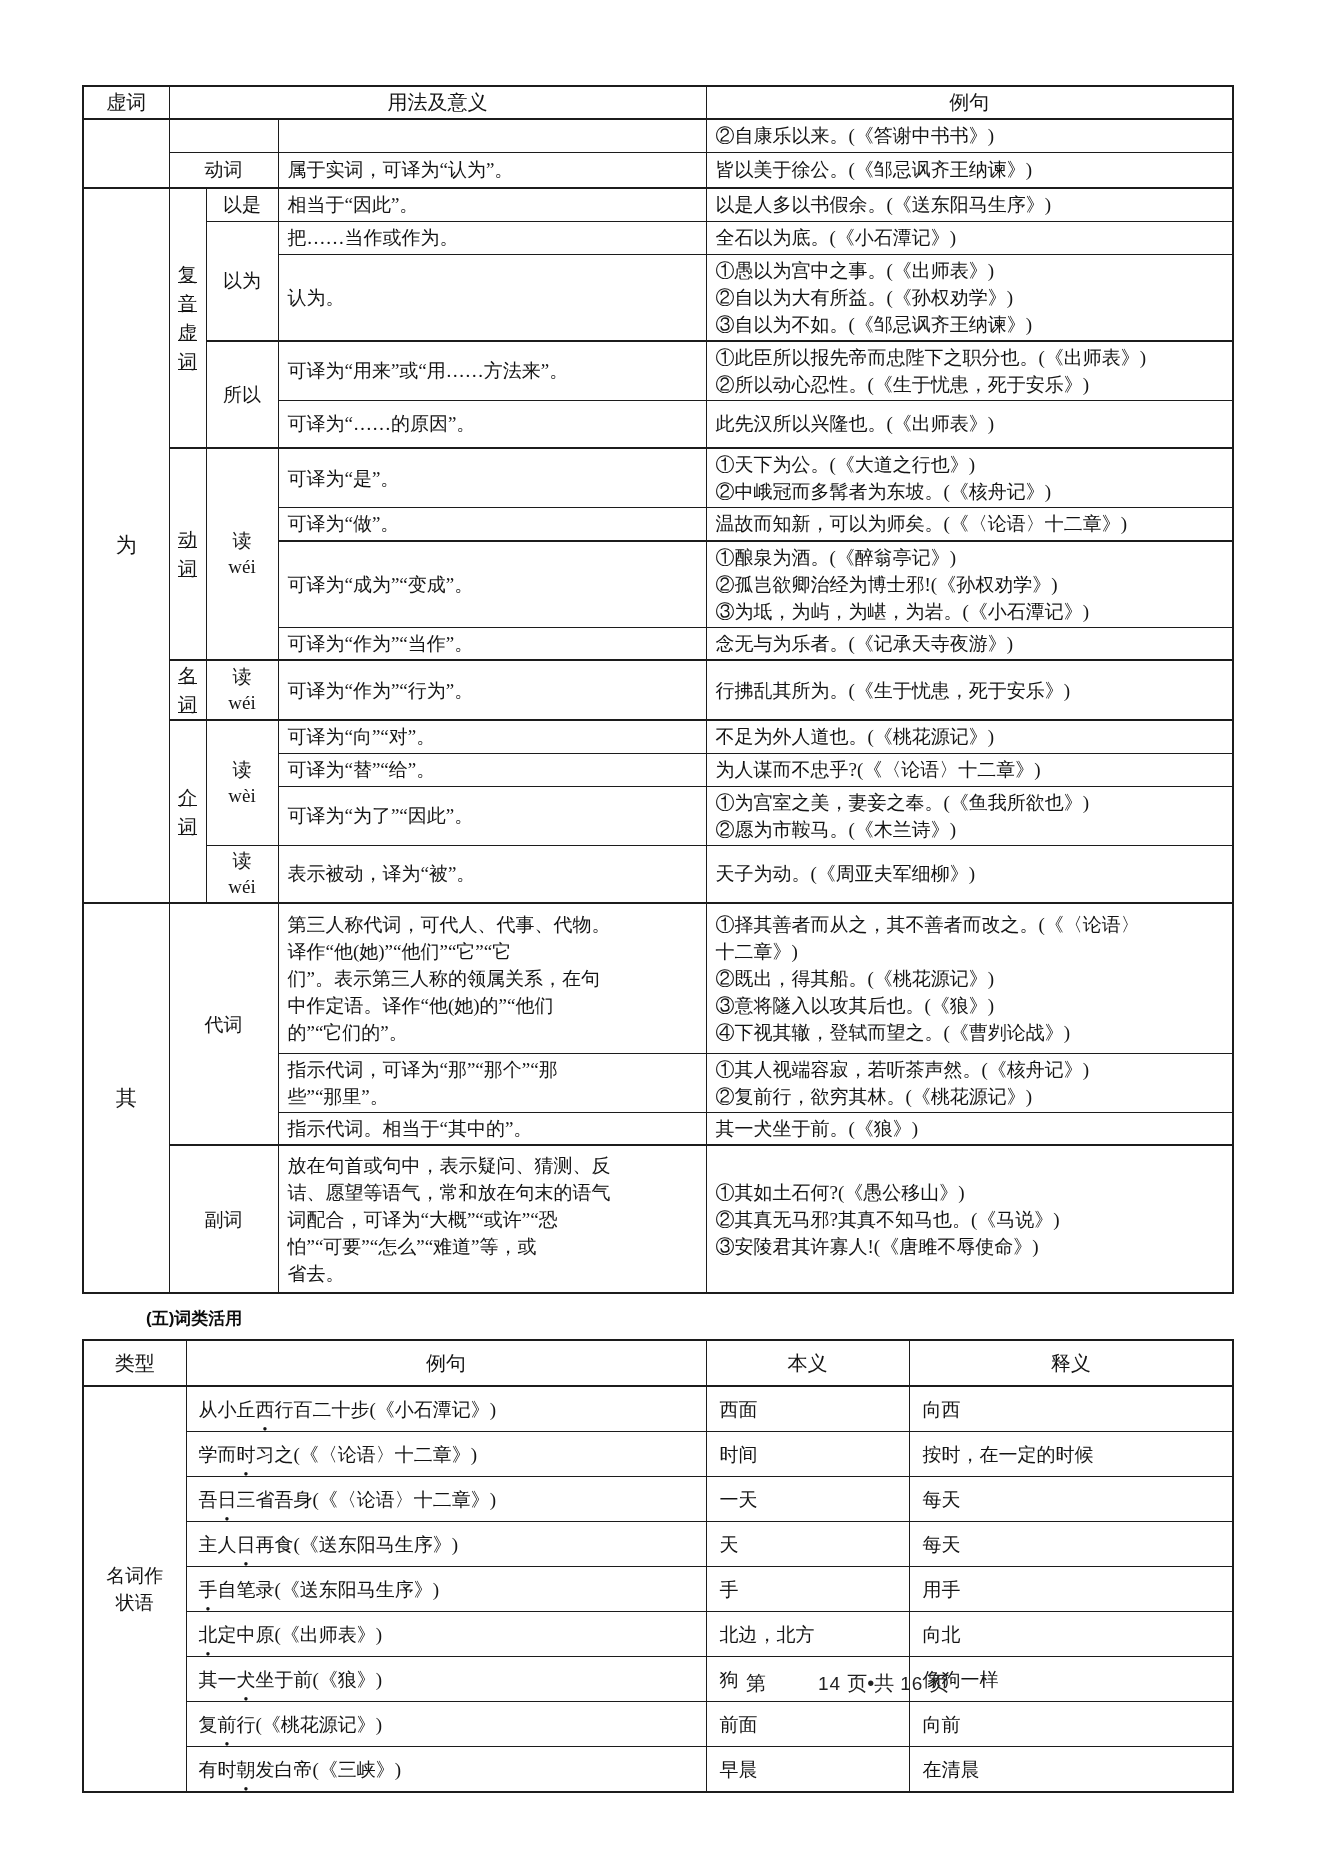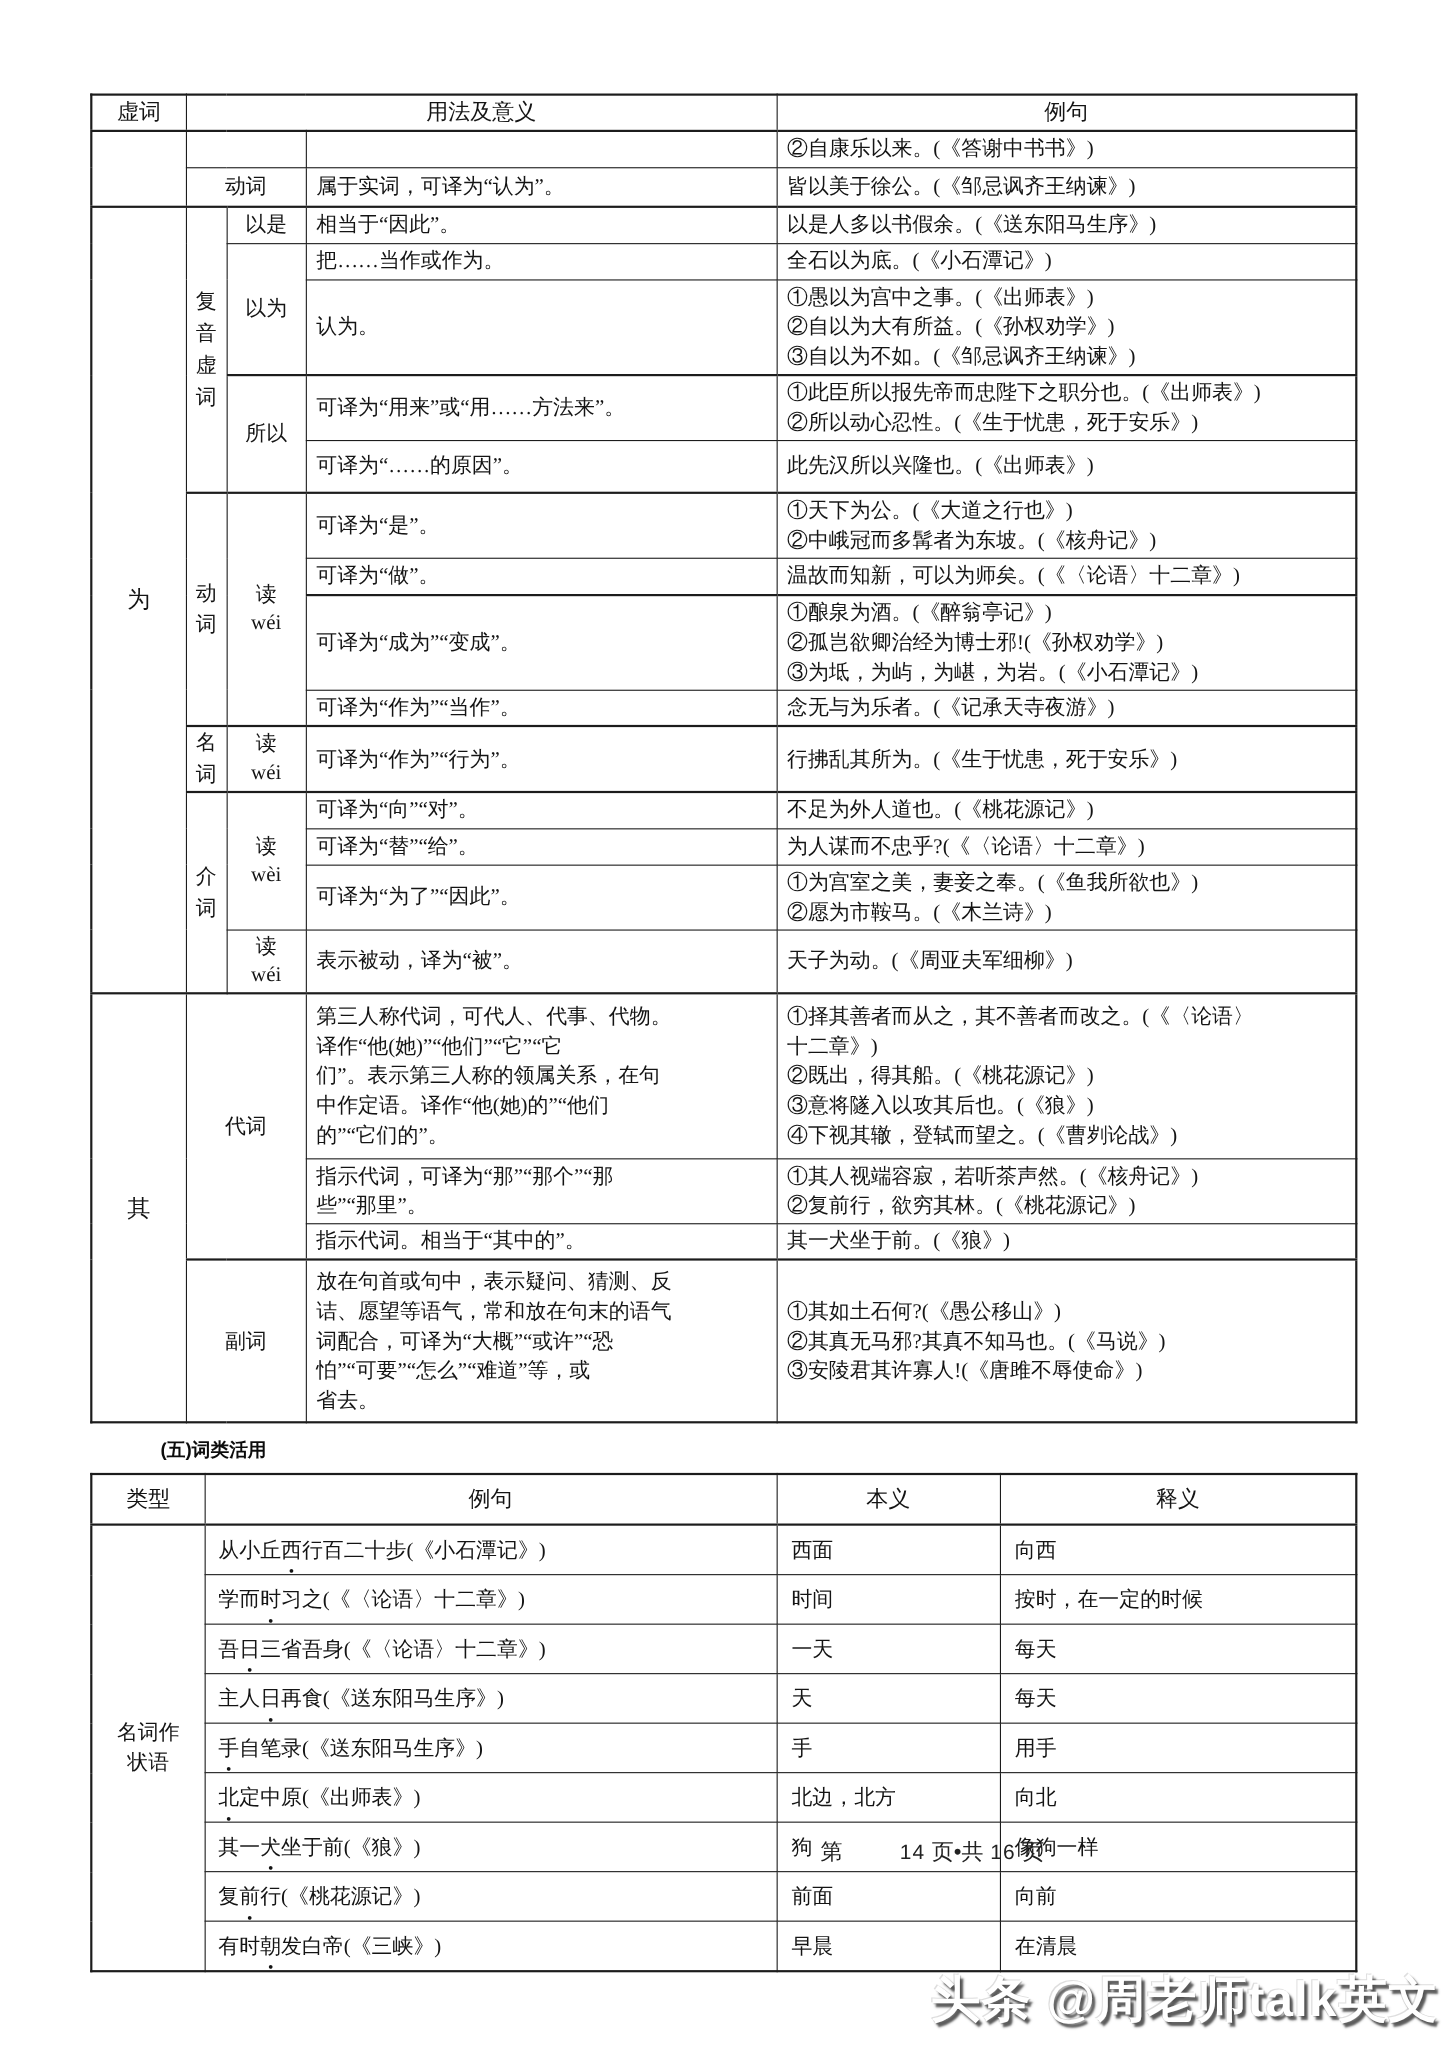--- a/index.html
+++ b/index.html
@@ -8,21 +8,21 @@
   .content{position:absolute;left:82px;top:85px;width:1150px;}
   table{border-collapse:collapse;table-layout:fixed;width:1150px;}
   td{border:1px solid #1c1c1c;vertical-align:middle;font-size:19px;line-height:27px;
      overflow:hidden;}
   .t1{border:2px solid #1c1c1c;}
   .t2{border:2px solid #1c1c1c;}
   tr.hdr td{font-family:"Liberation Sans", sans-serif;font-weight:normal;text-align:center;
             font-size:20px;border-bottom:2px solid #1c1c1c;padding:2px 4px;}
   .bt2 td{border-top:2px solid #1c1c1c;}
   .lbl{text-align:center;padding:0 2px;}
-  .vert{word-break:break-all;line-height:29px;padding:0;text-align:center;}
+  .vert{word-break:break-all;line-height:29px;padding:0;text-align:center;text-decoration:underline;}
   .big{font-size:21px;}
   .us,.ex{padding:2px 9px;text-align:left;}
   .pre{white-space:pre-line;}
   .du span{display:block;text-align:center;line-height:26px;}
   .empty{background:#fff;}
   .heading{font-family:"Liberation Sans", sans-serif;font-weight:bold;font-size:17px;
            margin:13px 0 9px 64px;color:#0c0c0c;}
   .t2 td{height:40px;}
   .t2 .ex2cell{padding:2px 12px;}
   .t2 .val{padding:2px 13px;}
@@ -264,14 +264,13 @@
         <td class="val">在清晨</td>
       </tr>
     </tbody>
       </table>
   </div>
 
   <div class="footer">
     <span>第</span><span class="gap"></span><span class="num">14</span><span class="sp"></span><span>页</span><span>•</span><span>共</span><span class="sp"></span><span class="num">16</span><span class="sp"></span><span>页</span>
   </div>
 
-  <div class="watermark">头条 @周老师talk英文</div>
 </div>
 
 </body></html>

